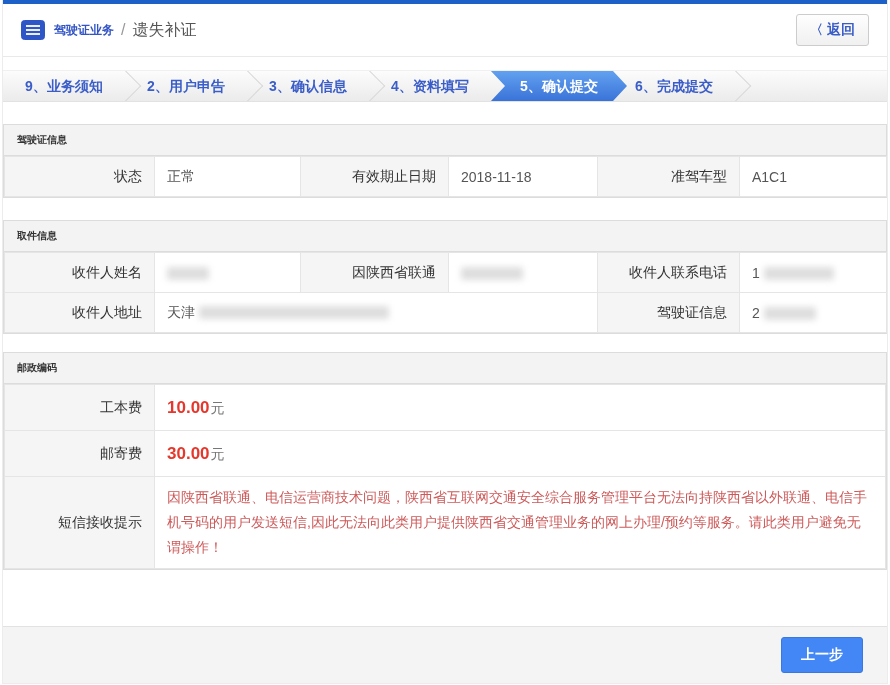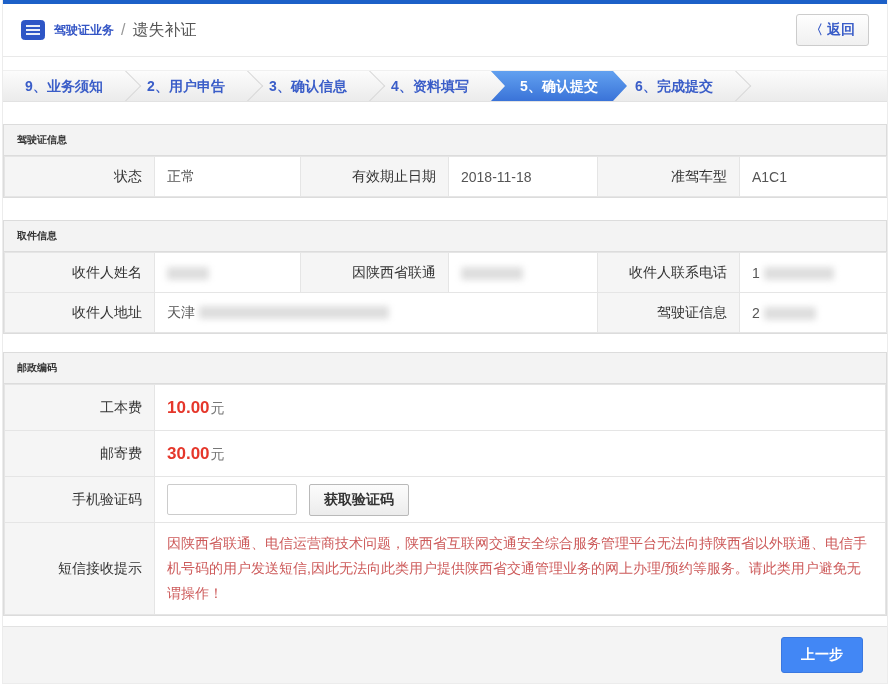--- a/index.html
+++ b/index.html
@@ -200,27 +200,20 @@
       <tbody>
           <tr>
         <td class="lbl">工本费</td>
         <td class="val"><span class="amount">10.00</span><span class="unit">元</span></td>
       </tr>
       <tr>
         <td class="lbl">邮寄费</td>
         <td class="val"><span class="amount">30.00</span><span class="unit">元</span></td>
       </tr>
       <tr>
-        <td class="lbl">手机验证码</td>
-        <td class="val">
-          <input class="captcha-input" type="text" value="" style="">
-          <button class="captcha-btn">获取验证码</button>
-        </td>
-      </tr>
-      <tr>
         <td class="lbl">短信接收提示</td>
         <td class="val notice-cell">
           <div class="notice">因陕西省联通、电信运营商技术问题，陕西省互联网交通安全综合服务管理平台无法向持陕西省以外联通、电信手机号码的用户发送短信,因此无法向此类用户提供陕西省交通管理业务的网上办理/预约等服务。请此类用户避免无谓操作！</div>
         </td>
       </tr>
     </tbody>
       </table>
   </div>
 
   <div class="footer">

